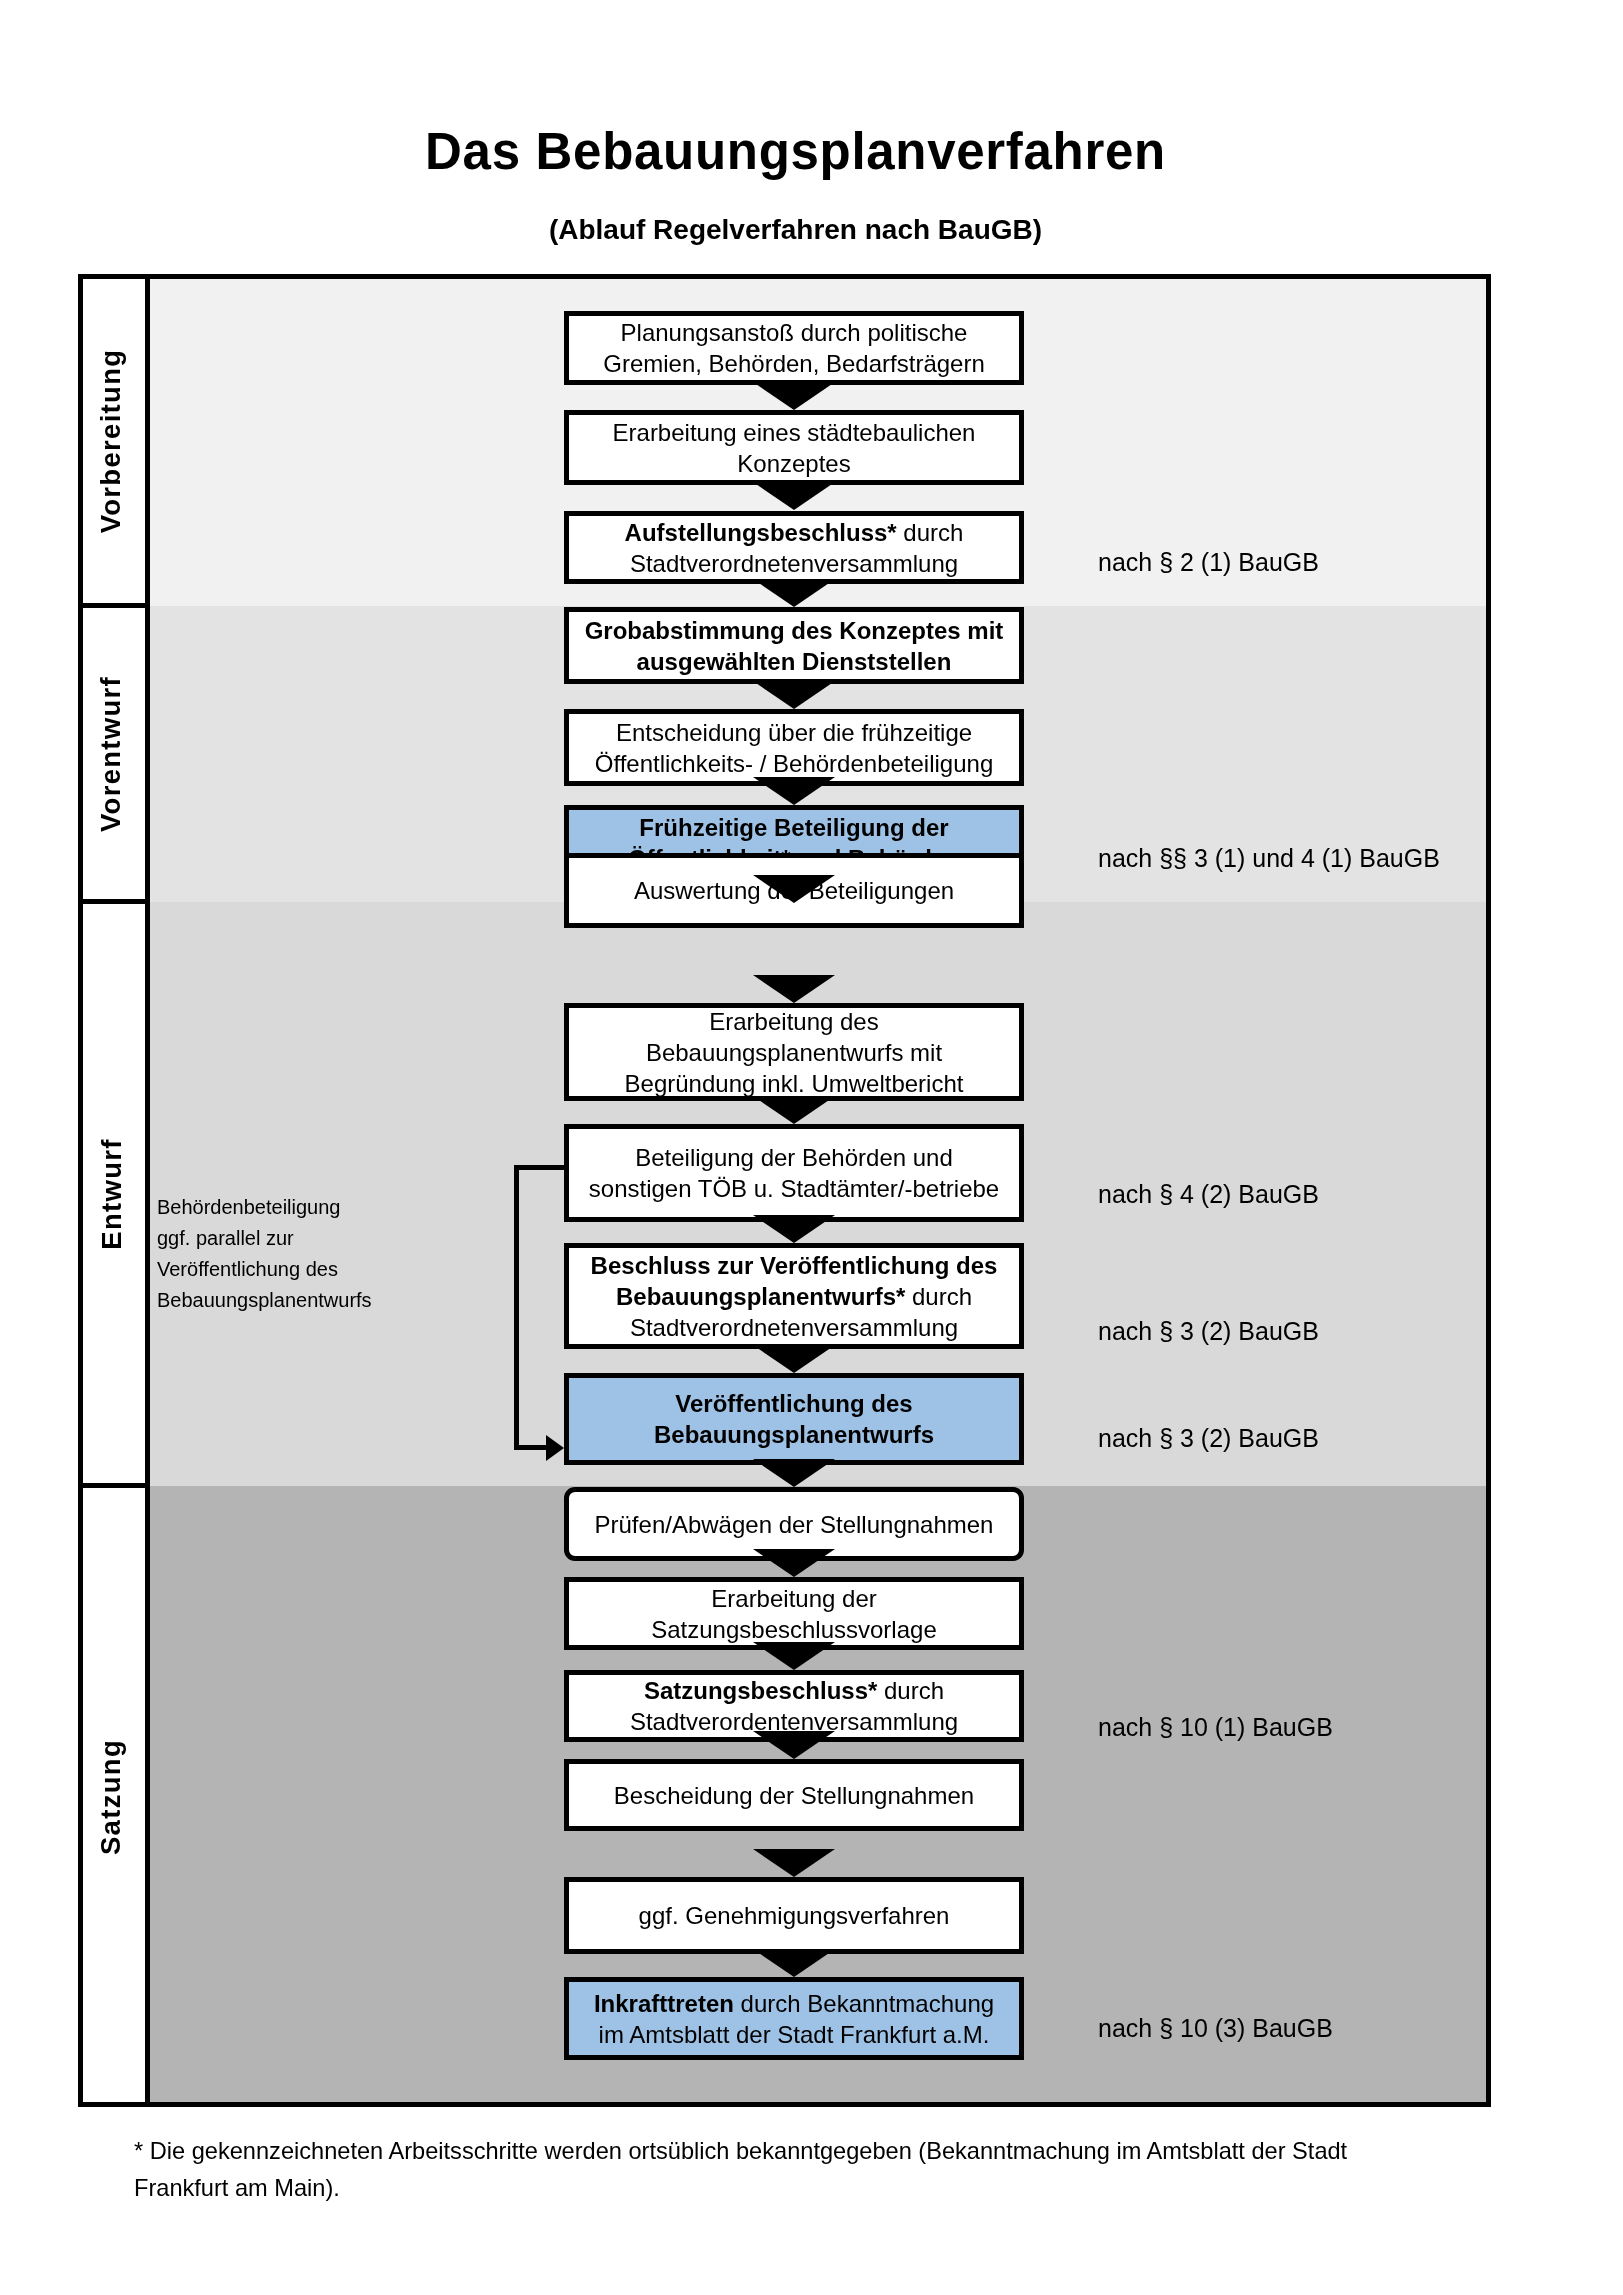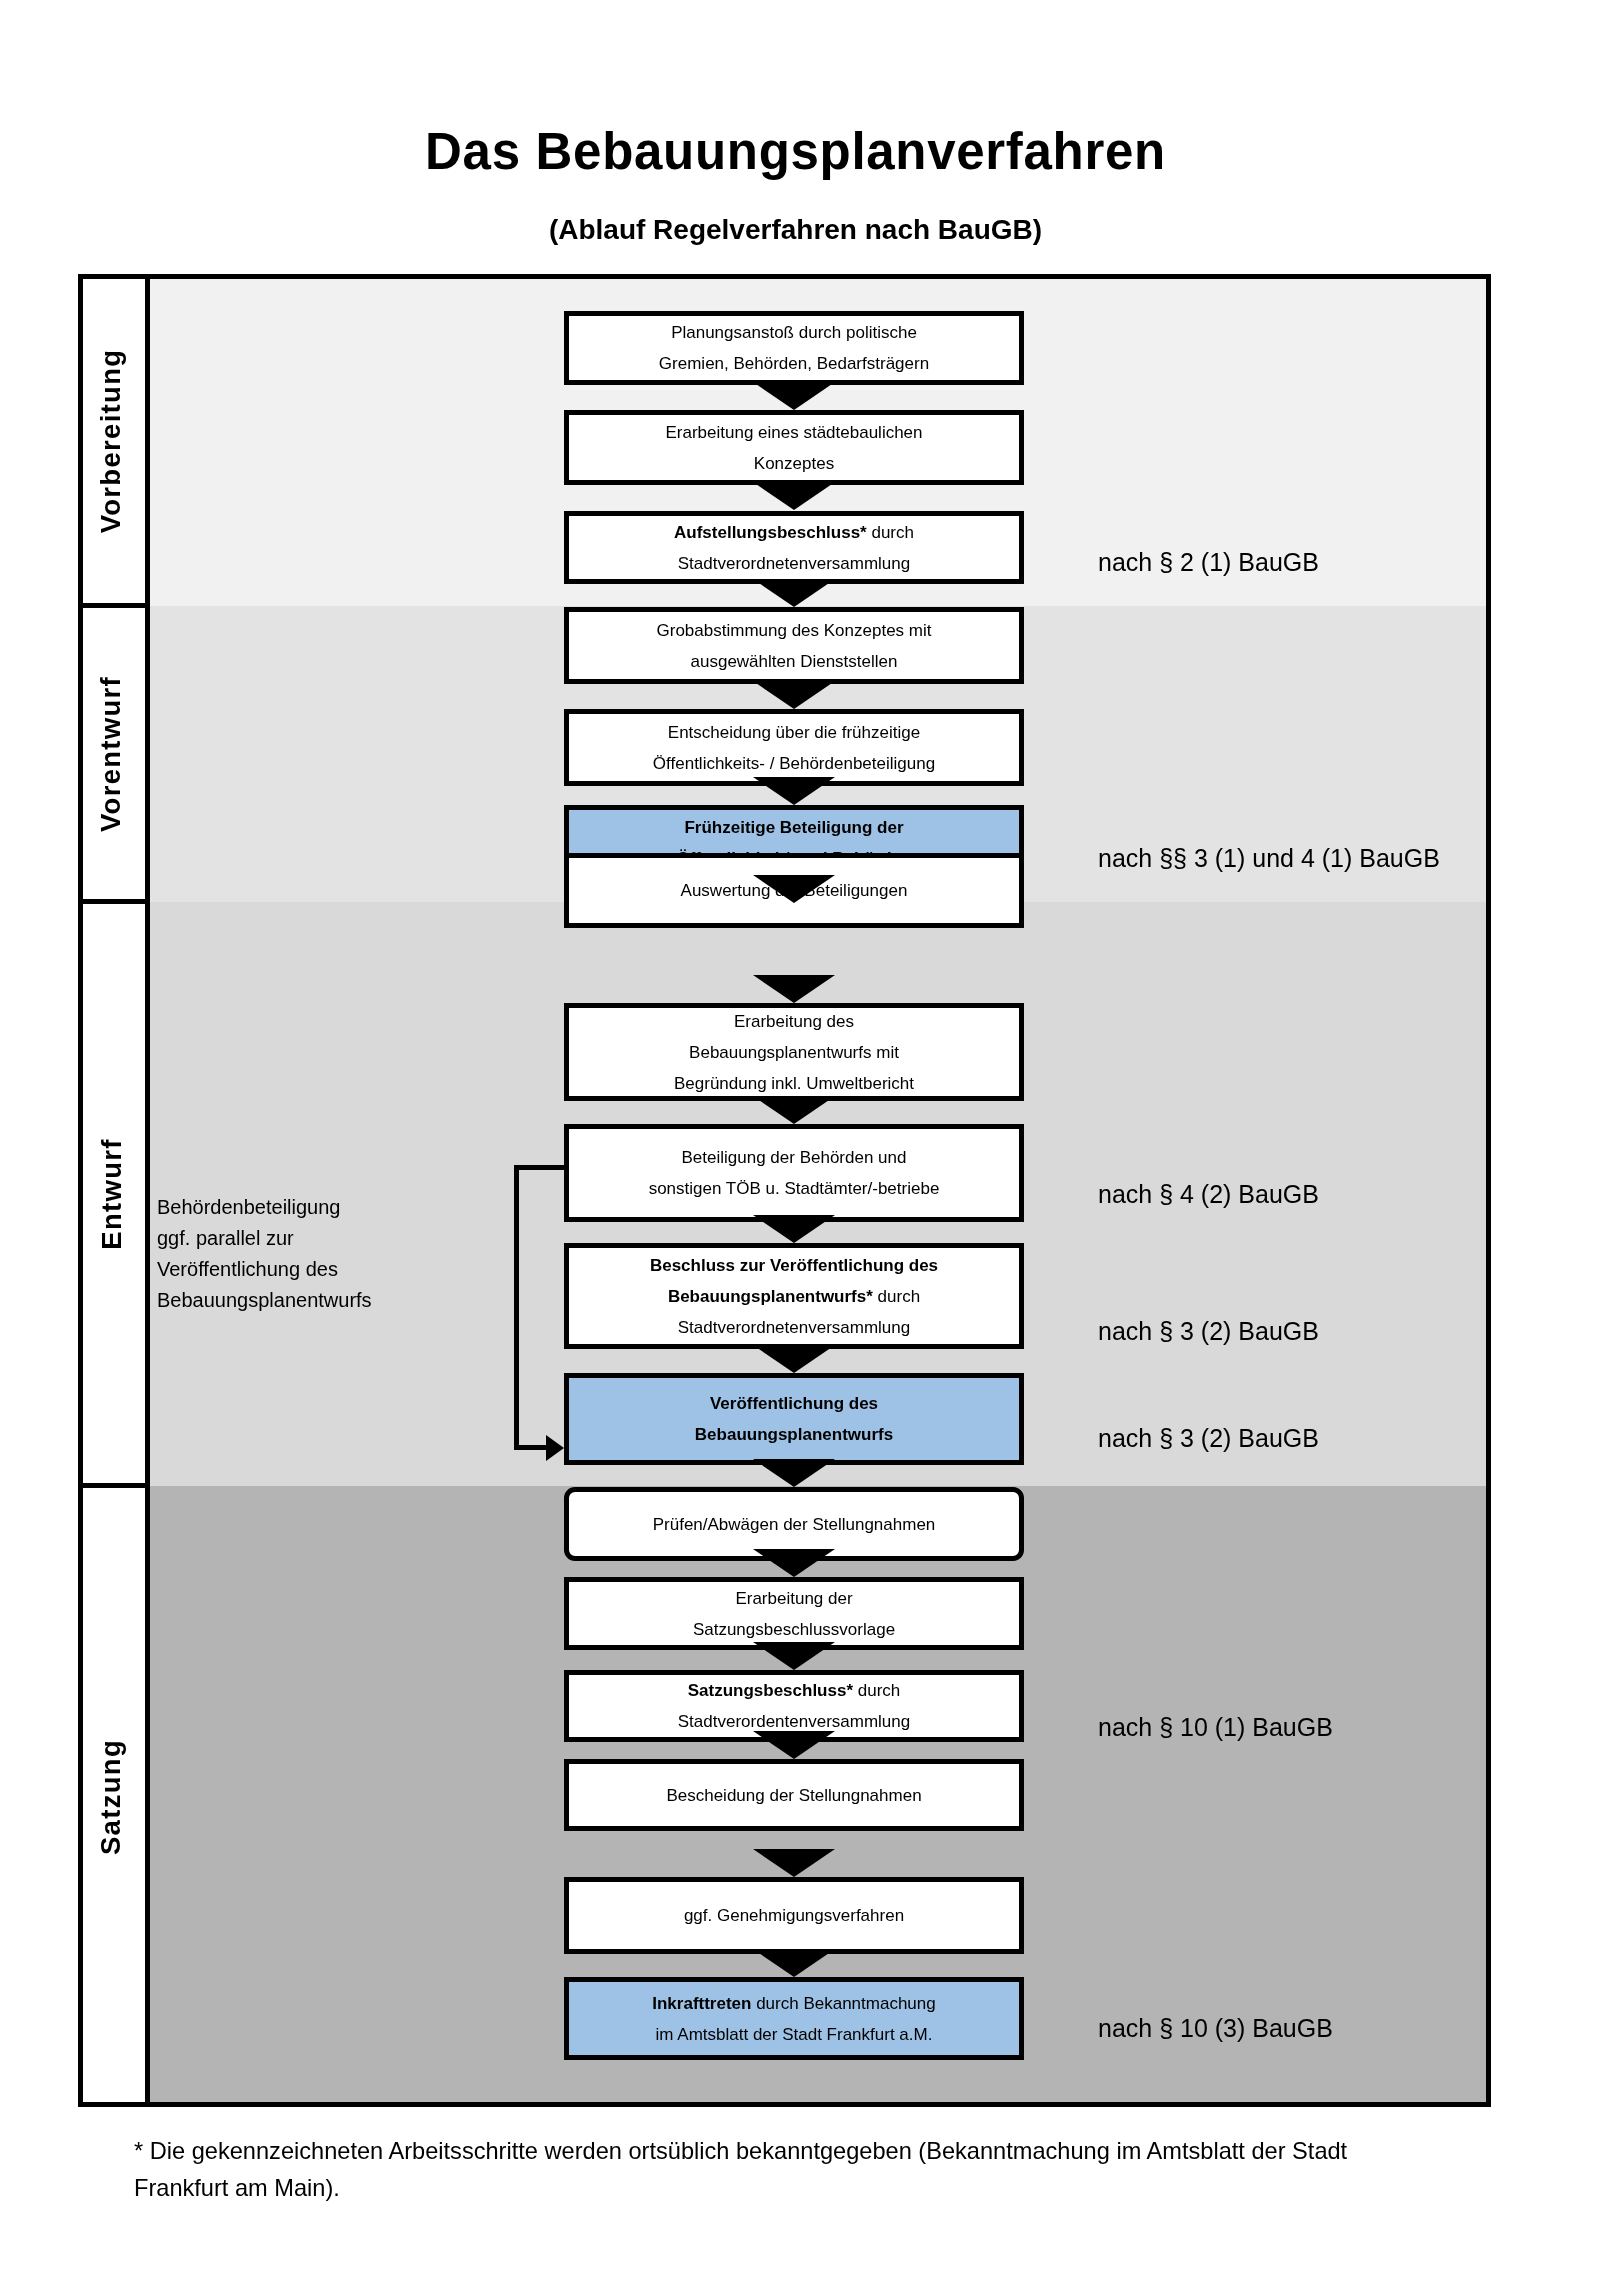--- a/index.html
+++ b/index.html
@@ -12,21 +12,21 @@
   #frame{left:78px;top:274px;width:1413px;height:1833px;border:5.2px solid #000;box-sizing:border-box;z-index:40;pointer-events:none;background:transparent;}
   #label-col{left:78px;top:274px;width:67px;height:1833px;background:#ffffff;z-index:5;}
   #label-divider{left:145px;top:274px;width:4.6px;height:1833px;background:#000;z-index:12;}
   .phase-sep{left:78px;width:72px;height:5.2px;background:#000;z-index:12;}
   .band{left:145px;width:1346px;z-index:1;}
   .phase-label-cell{left:78px;width:67px;display:flex;align-items:center;justify-content:center;z-index:15;}
   .phase-label-cell span{transform:rotate(-90deg);white-space:nowrap;font-weight:bold;font-size:27.5px;letter-spacing:1.3px;}
   
   .flow-box{left:564px;width:460px;background:#ffffff;border:5.2px solid #000;box-sizing:border-box;
             display:flex;flex-direction:column;align-items:center;justify-content:center;
-            text-align:center;font-size:17px;line-height:31px;z-index:20;}
+            text-align:center;font-size:24px;line-height:31px;z-index:20;}
   .flow-box .bseg{font-weight:bold;}
   .arrow-down{width:0;height:0;border-left:41px solid transparent;border-right:41px solid transparent;
               border-top:28px solid #000;z-index:25;}
   .annotation{left:1098px;width:367px;font-size:25px;line-height:31px;text-align:left;z-index:20;white-space:nowrap;}
   #side-note{left:157px;top:1192px;width:367px;text-align:left;font-size:20px;line-height:31px;z-index:20;}
   .bracket{background:#000;z-index:22;}
   #bracket-arrowhead{width:0;height:0;border-top:13px solid transparent;border-bottom:13px solid transparent;
                      border-left:18.3px solid #000;z-index:22;}
   #footnote{left:134px;top:2133px;width:1257px;font-size:23.6px;line-height:37px;text-align:left;}
 </style>
@@ -66,21 +66,21 @@
         <div><span>Gremien, Behörden, Bedarfsträgern</span></div>
       </div>
       <div class="abs flow-box" style="top: 410px; height: 75px;">
         <div><span>Erarbeitung eines städtebaulichen</span></div>
         <div><span>Konzeptes</span></div>
       </div>
       <div class="abs flow-box" style="top: 511px; height: 73px;">
         <div><span class="bseg">Aufstellungsbeschluss*</span><span> durch</span></div>
         <div><span>Stadtverordnetenversammlung</span></div>
       </div>
-      <div class="abs flow-box" style="top: 607px; height: 77px;">
+      <div class="abs flow-box" style="top: 607px; height: 77px; font-weight: bold;">
         <div><span>Grobabstimmung des Konzeptes mit</span></div>
         <div><span>ausgewählten Dienststellen</span></div>
       </div>
       <div class="abs flow-box" style="top: 709px; height: 77px;">
         <div><span>Entscheidung über die frühzeitige</span></div>
         <div><span>Öffentlichkeits- / Behördenbeteiligung</span></div>
       </div>
       <div class="abs flow-box" style="top: 805px; height: 75px; background: rgb(158, 194, 229);">
         <div><span class="bseg">Frühzeitige Beteiligung der</span></div>
         <div><span class="bseg">Öffentlichkeit* und Behörden</span></div>

